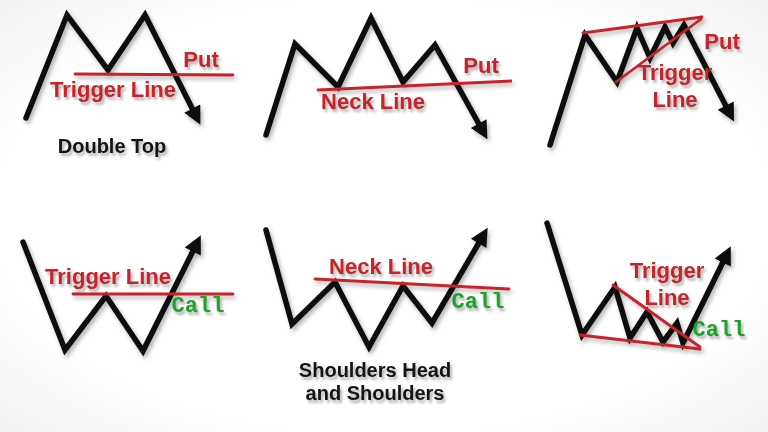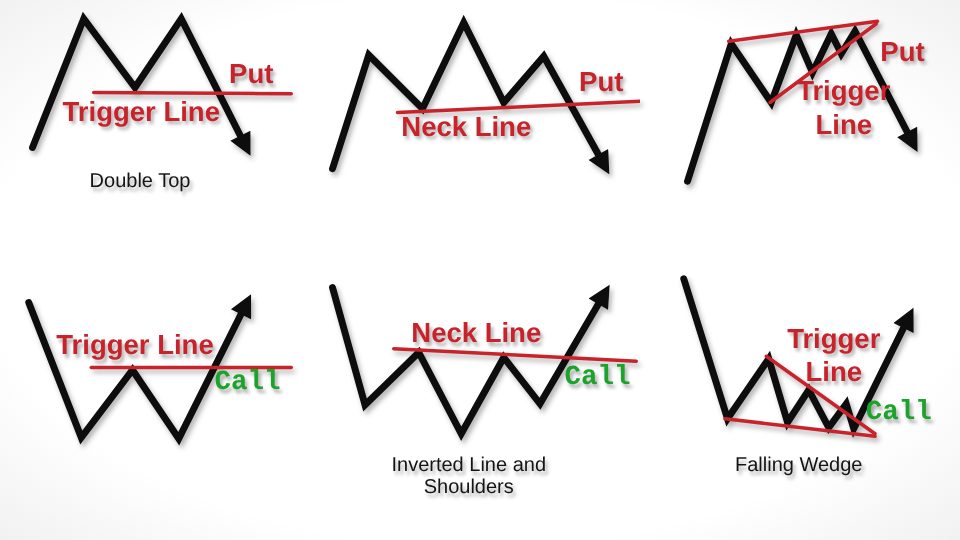--- a/index.html
+++ b/index.html
@@ -19,21 +19,21 @@
   }
   .lbl{
     position:absolute;transform:translate(-50%,-50%);
     white-space:nowrap;text-align:center;line-height:1.22;
     text-shadow:2px 3px 3px rgba(0,0,0,0.32);
   }
   .lbl.wrap{white-space:normal;}
   .signal,.lineLabel{font-size:22px;font-weight:bold;}
   .signal.put,.lineLabel{color:#c8232b;}
   .signal.call{color:#1ba32c;font-family:Liberation Mono, monospace;}
-  .caption{font-size:16px;font-weight:400;color:#141414;line-height:1.15;}
+  .caption{font-size:20px;font-weight:700;color:#141414;line-height:1.15;}
   .price{fill:none;stroke:#0d0d0d;stroke-width:5.5;stroke-linejoin:miter;stroke-linecap:round;}
   .trig{fill:none;stroke:#c8232b;stroke-width:2.8;stroke-linecap:round;}
   .ah{fill:#0d0d0d;}
 </style>
 </head>
 <body>
 
 <div class="figure">
 
   <div class="panel" style="left:0;top:0;width:256px;height:200px;">
@@ -99,32 +99,31 @@
       <defs>
         <marker id="ah5" viewBox="0 0 10 10" refX="1.5" refY="5" markerWidth="22" markerHeight="18" markerUnits="userSpaceOnUse" orient="auto">
             <path class="ah" d="M0,0 L10,5 L0,10 z"></path>
           </marker>
       </defs>
       <path class="price" d="M10,30 L36,124 L79,82 L113,147 L147,86 L176,123 L224,41" marker-end="url(#ah5)"></path>
       <line class="trig" x1="59" y1="79" x2="253" y2="89"></line>
     </svg>
     <div class="lbl lineLabel" style="left:125px;top:67px;">Neck Line</div>
     <div class="lbl signal call" style="left:222px;top:103px;">Call</div>
-    <div class="lbl caption wrap" style="left:119px;top:182px;width:184px;">Inverted Line and Shoulders</div>
+    <div class="lbl caption wrap" style="left:119px;top:182px;width:184px;">Shoulders Head and Shoulders</div>
   </div>
 
   <div class="panel" style="left:512px;top:200px;width:256px;height:232px;">
     <svg width="256" height="232" viewBox="0 0 256 232">
       <defs>
         <marker id="ah6" viewBox="0 0 10 10" refX="1.5" refY="5" markerWidth="22" markerHeight="18" markerUnits="userSpaceOnUse" orient="auto">
             <path class="ah" d="M0,0 L10,5 L0,10 z"></path>
           </marker>
       </defs>
       <path class="price" d="M35,23 L70,135 L103,87 L118,138 L135,112 L151,142 L165,123 L171,143 L212,60" marker-end="url(#ah6)"></path>
       <line class="trig" x1="101" y1="85" x2="188" y2="147"></line>
       <line class="trig" x1="68" y1="135" x2="188" y2="149"></line>
     </svg>
     <div class="lbl lineLabel wrap" style="left:155px;top:85px;width:84px;">Trigger Line</div>
     <div class="lbl signal call" style="left:207px;top:131px;">Call</div>
-    <div class="lbl caption" style="left:127px;top:173px;">Falling Wedge</div>
   </div>
 
 </div>
 
 </body></html>

